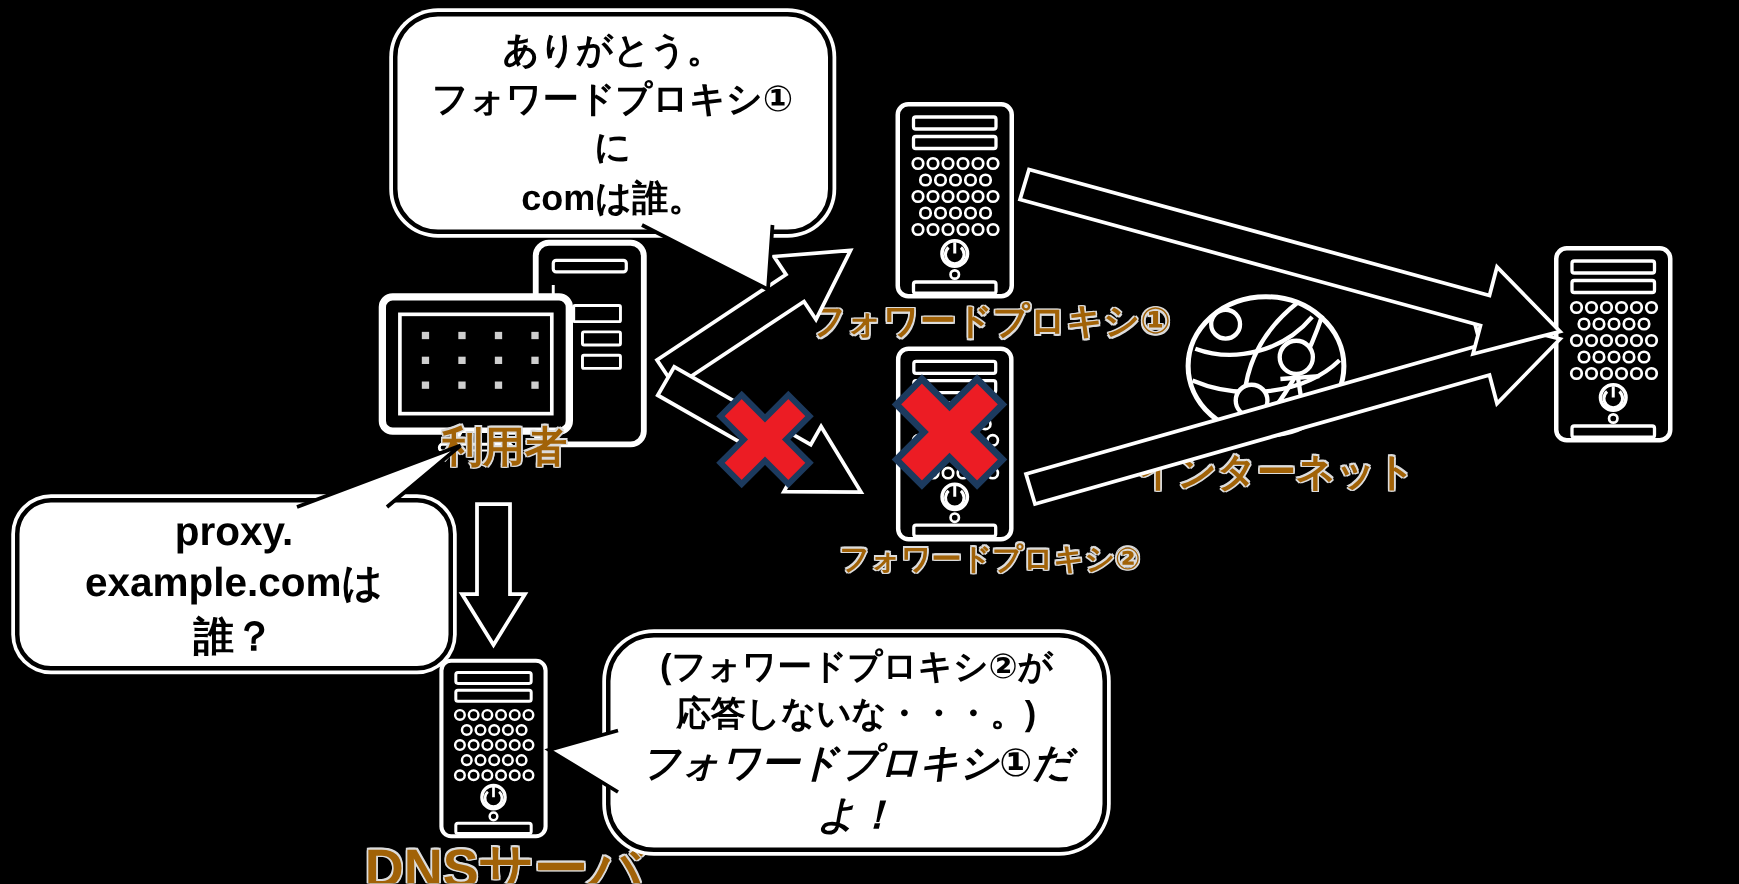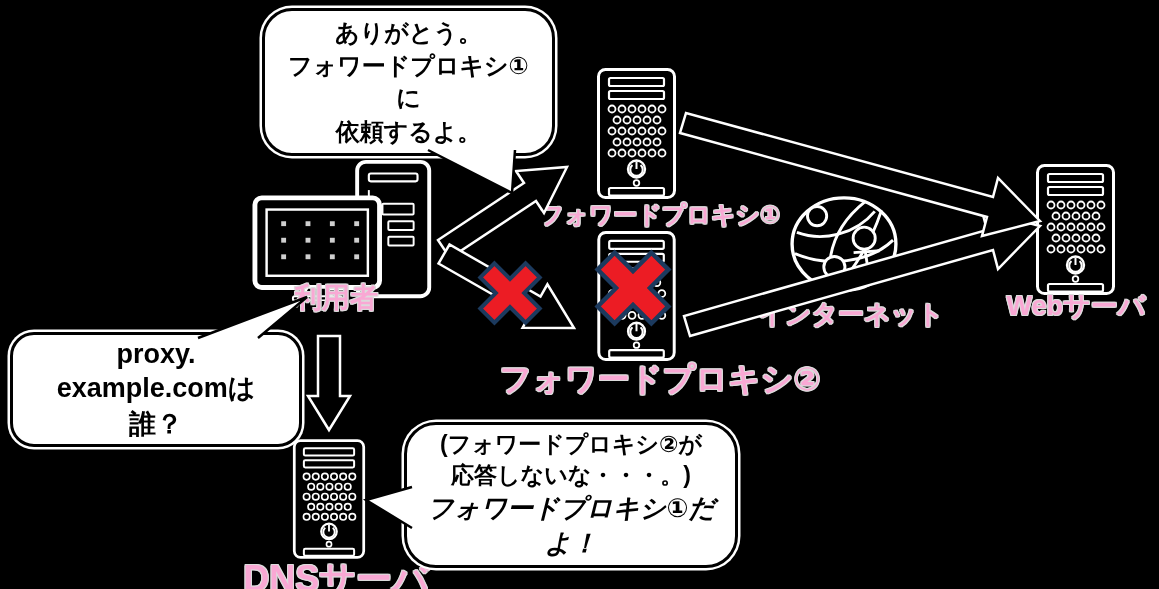--- a/index.html
+++ b/index.html
@@ -3,21 +3,21 @@
 <meta charset="utf-8">
 <style>
   html,body{margin:0;padding:0;background:#000;}
   .canvas{
     position:relative;width:1159px;height:589px;background:#000000;
     overflow:hidden;font-family:"Liberation Sans","DejaVu Sans",sans-serif;
   }
   .icon{position:absolute;z-index:1;}
   .node-label{
     position:absolute;z-index:2;transform:translateX(-50%);
-    font-weight:bold;color:#f9a8d4;white-space:nowrap;line-height:1.05;
+    font-weight:bold;color:#a16207;white-space:nowrap;line-height:1.05;
     text-shadow:-1px -1px 0 #dcdcdc,1px -1px 0 #dcdcdc,-1px 1px 0 #dcdcdc,1px 1px 0 #dcdcdc,
                  0 -1px 0 #dcdcdc,0 1px 0 #dcdcdc,-1px 0 0 #dcdcdc,1px 0 0 #dcdcdc;
   }
   .bubble{
     position:absolute;z-index:3;box-sizing:border-box;
     background:#ffffff;border:3px solid #000;box-shadow:0 0 0 2.5px #ffffff;
     color:#000;font-weight:bold;text-align:center;
     display:flex;flex-direction:column;justify-content:space-evenly;
     padding:4px 18px;
   }
@@ -142,29 +142,28 @@
   <svg class="icon" style="left:292px;top:437px" width="74" height="124" viewBox="0 0 81 133">
       <use href="#sym-server"></use>
     </svg>
 
   <svg class="icon" style="left:788px;top:194px" width="112" height="100" viewBox="0 0 116 104">
       <use href="#sym-globe"></use>
     </svg>
 
   <div class="node-label" style="left:336px;top:283px;font-size:28px">利用者</div>
   <div class="node-label" style="left:660px;top:202px;font-size:24px">フォワードプロキシ①</div>
-  <div class="node-label" style="left:660px;top:363px;font-size:32px">フォワードプロキシ②</div>
+  <div class="node-label" style="left:660px;top:363px;font-size:20px">フォワードプロキシ②</div>
   <div class="node-label" style="left:851px;top:301px;font-size:26px">インターネット</div>
-  <div class="node-label" style="left:1076px;top:292px;font-size:27px">Webサーバ</div>
   <div class="node-label" style="left:336px;top:560px;font-size:36px">DNSサーバ</div>
 
   <div class="bubble bubble-top">
     <div>ありがとう。</div>
     <div>フォワードプロキシ①に</div>
-    <div>依頼するよ。</div>
+    <div>comは誰。</div>
   </div>
 
   <div class="bubble bubble-left">
     <div>proxy.</div>
     <div>example.comは誰？</div>
   </div>
 
   <div class="bubble bubble-bottom">
     <div>(フォワードプロキシ②が</div>
     <div>応答しないな・・・。)</div>

